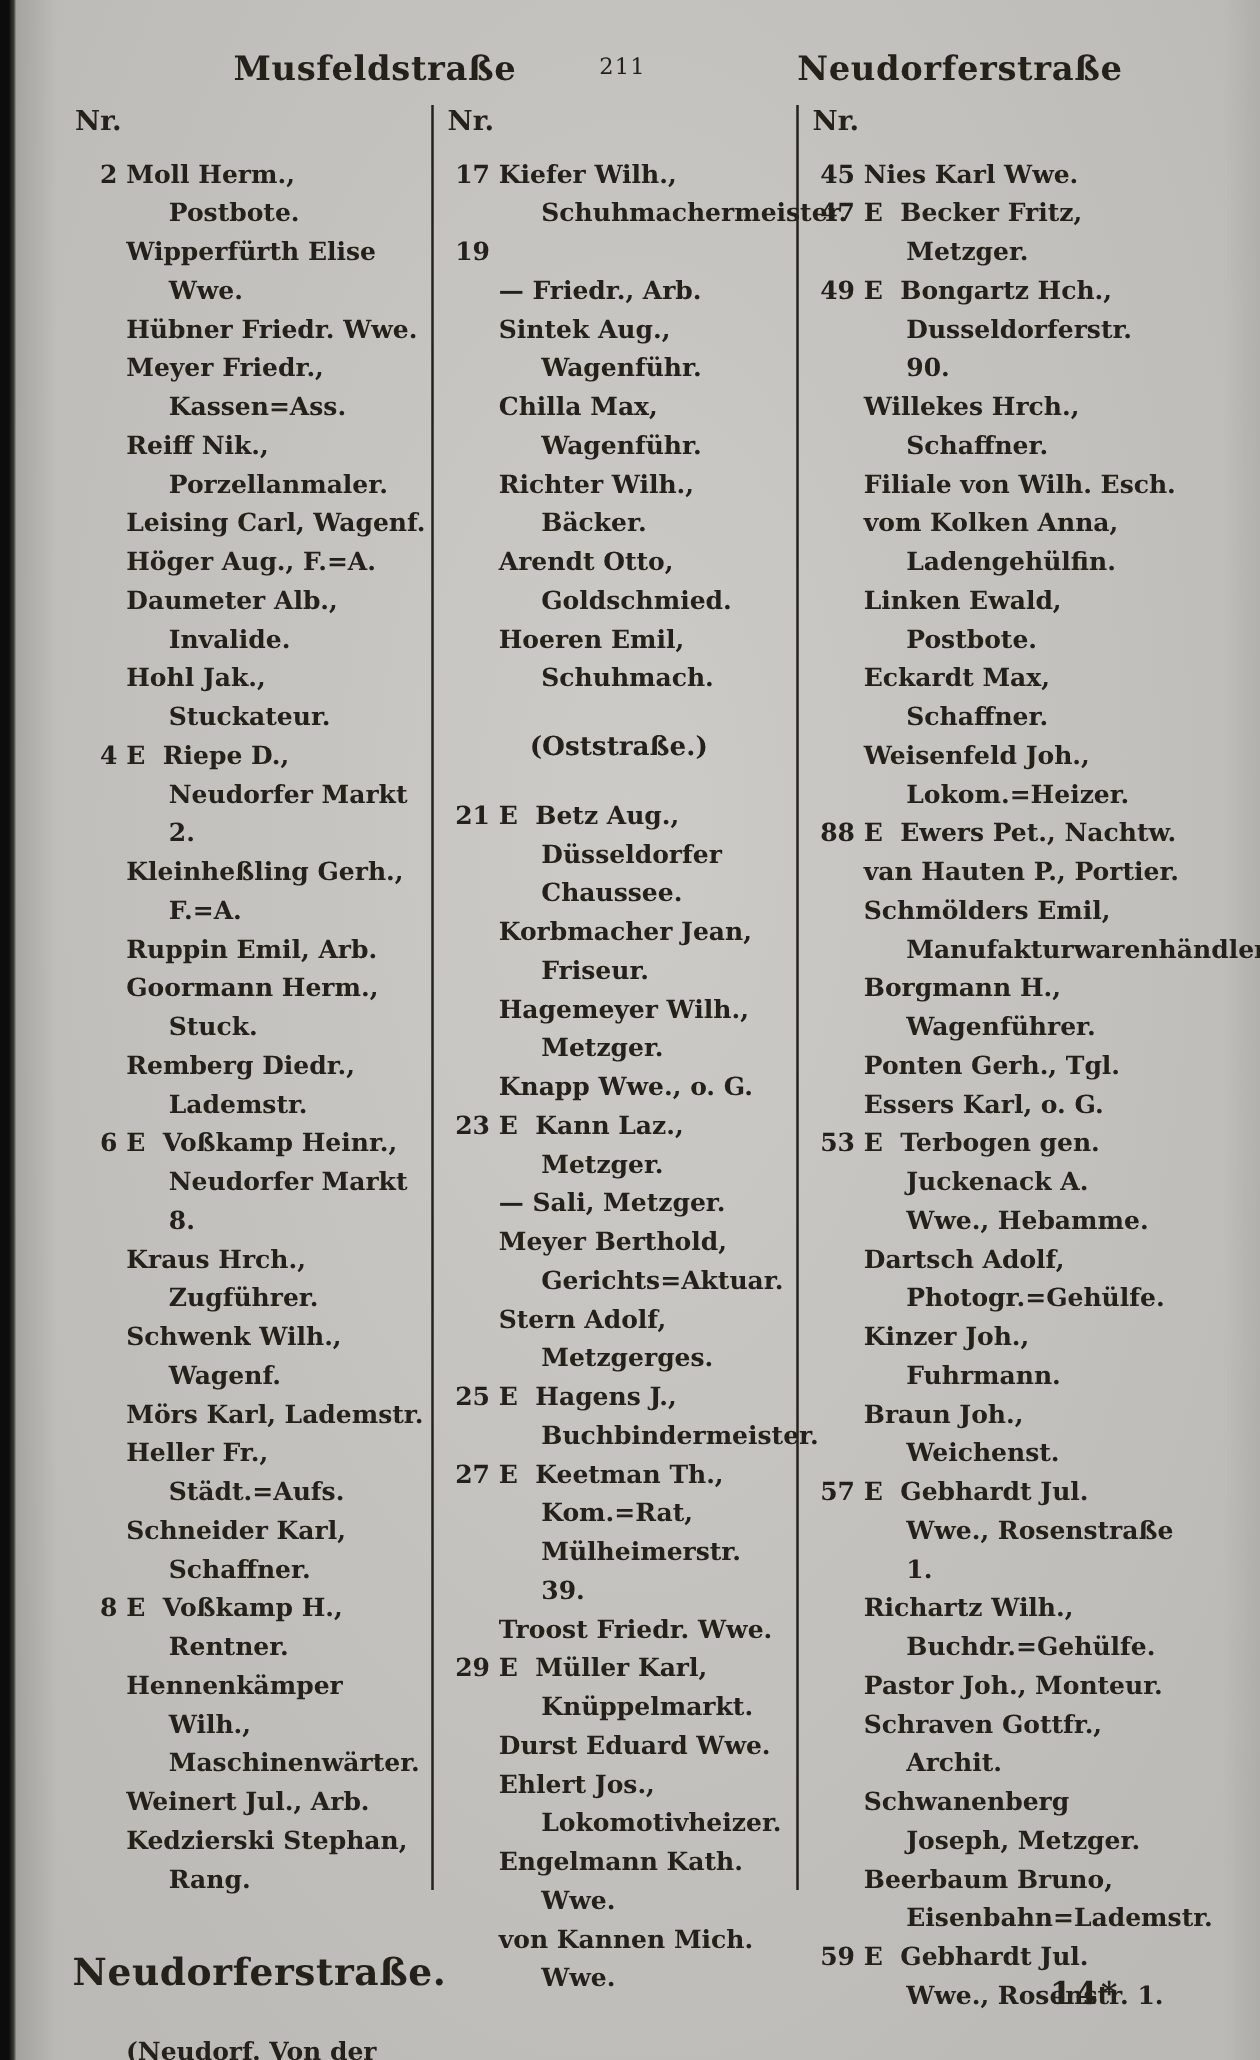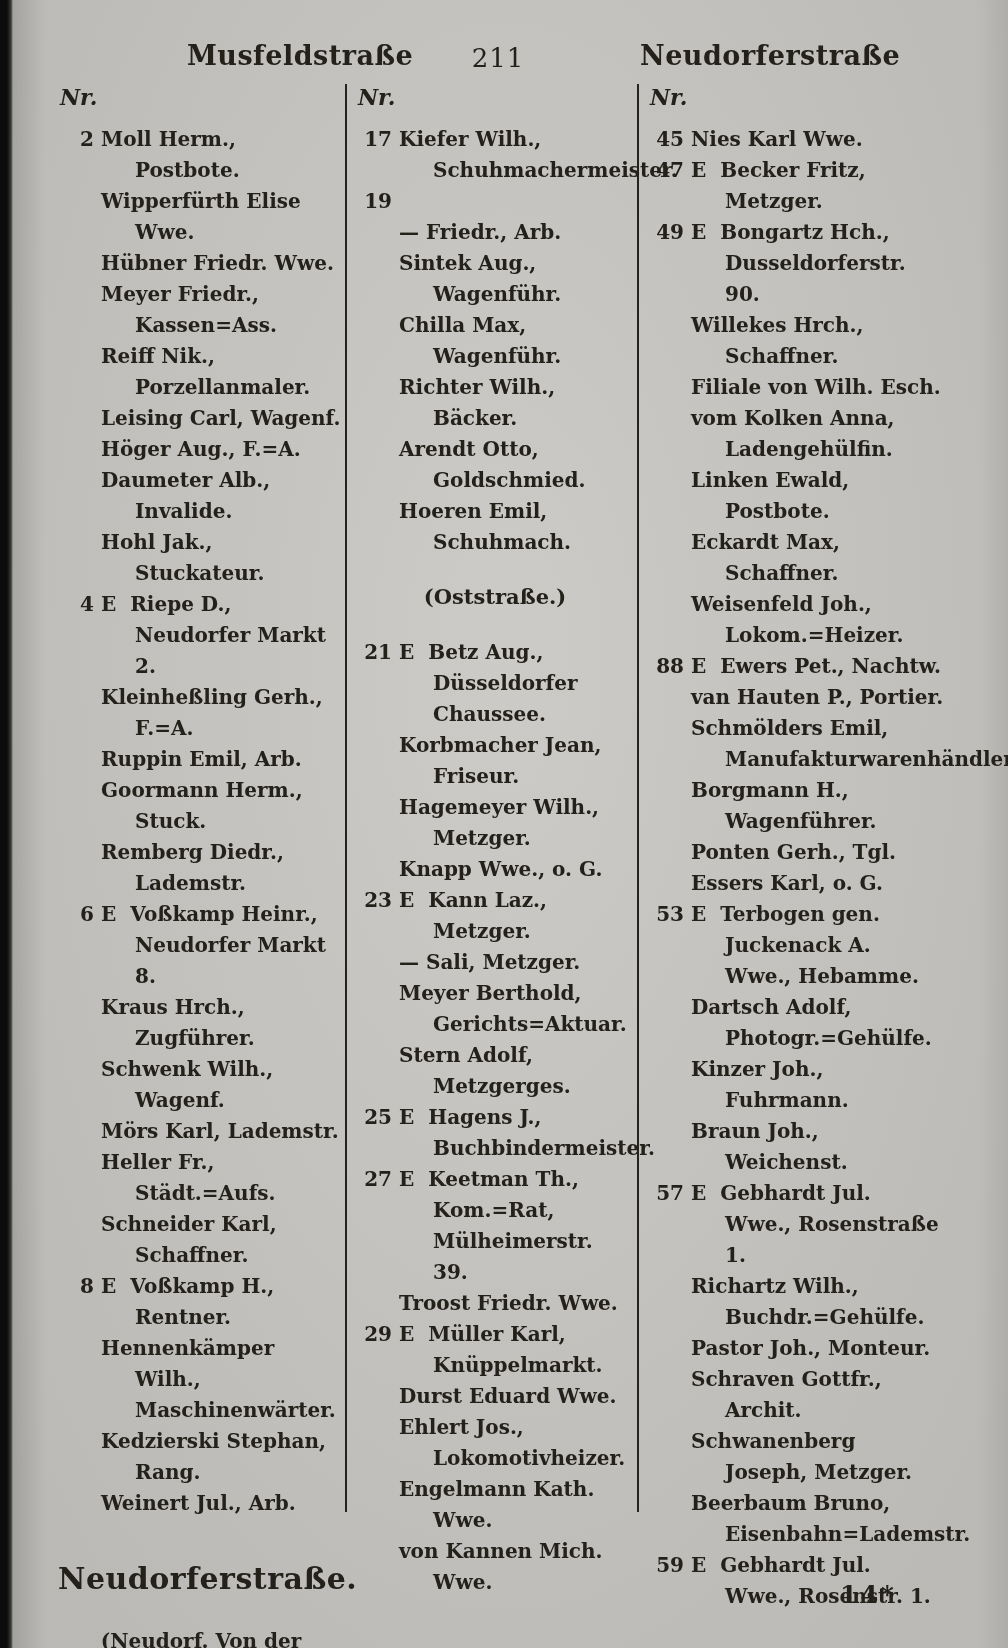--- a/index.html
+++ b/index.html
@@ -25,37 +25,37 @@
     background: linear-gradient(90deg, #0c0c0c 0 7px, #3a3a38 11px, rgba(20,20,20,0.0));
   }
   .header-row {
     position: absolute; top: 40px; left: 0; width: 884px; height: 40px;
   }
   .hdr-street {
     position: absolute; top: 0;
     font-size: 27px; font-weight: bold; letter-spacing: 0.5px;
   }
   .hdr-left  { left: 170px; width: 260px; text-align: center; }
-  .hdr-right { left: 640px; width: 280px; text-align: left; }
+  .hdr-right { left: 618px; width: 280px; text-align: right; }
   .hdr-page  {
     position: absolute; top: 3px; left: 448px; width: 100px;
-    text-align: center; font-size: 26px; font-weight: normal; letter-spacing: 1px;
+    text-align: center; font-size: 18px; font-weight: normal; letter-spacing: 1px;
   }
   .vdivider {
     position: absolute; top: 84px; width: 2px; height: 1428px;
     background: #26231e;
   }
   .vd1 { left: 345px; }
   .vd2 { left: 637px; }
   .column { position: absolute; top: 84px; }
   .col-0 { left: 58px;  width: 286px; }
   .col-1 { left: 356px; width: 278px; }
   .col-2 { left: 648px; width: 296px; }
   .nr-label {
-    font-size: 22px; font-weight: bold; margin-bottom: 14px; padding-left: 2px; font-style: italic;
+    font-size: 22px; font-weight: bold; margin-bottom: 14px; padding-left: 2px;
   }
   .col-body { }
   .entry {
     display: grid;
     grid-template-columns: 36px 1fr;
     column-gap: 7px;
     font-size: 20px; font-weight: bold;
     line-height: 31px;
   }
   .entry .num { text-align: right; white-space: nowrap; }
@@ -184,25 +184,25 @@
         <div class="entry">
           <span class="num">8</span>
           <span class="body"><span class="e-mark">E</span>Voßkamp H., Rentner.</span>
         </div>
         <div class="entry">
           <span class="num"></span>
           <span class="body">Hennenkämper Wilh., Maschinenwärter.</span>
         </div>
         <div class="entry">
           <span class="num"></span>
+          <span class="body">Weinert Jul., Arb.</span>
+        </div>
+        <div class="entry">
+          <span class="num"></span>
           <span class="body">Kedzierski Stephan, Rang.</span>
-        </div>
-        <div class="entry">
-          <span class="num"></span>
-          <span class="body">Weinert Jul., Arb.</span>
         </div>
         <div class="street-heading">Neudorferstraße.</div>
         <div class="street-note">(Neudorf. Von der Mülheimerstraße bis zur Grabenstraße.)</div>
       </div>
   </div>
   <div class="column col-1">
     <div class="nr-label">Nr.</div>
     <div class="col-body">
         <div class="entry">
           <span class="num">17</span>

